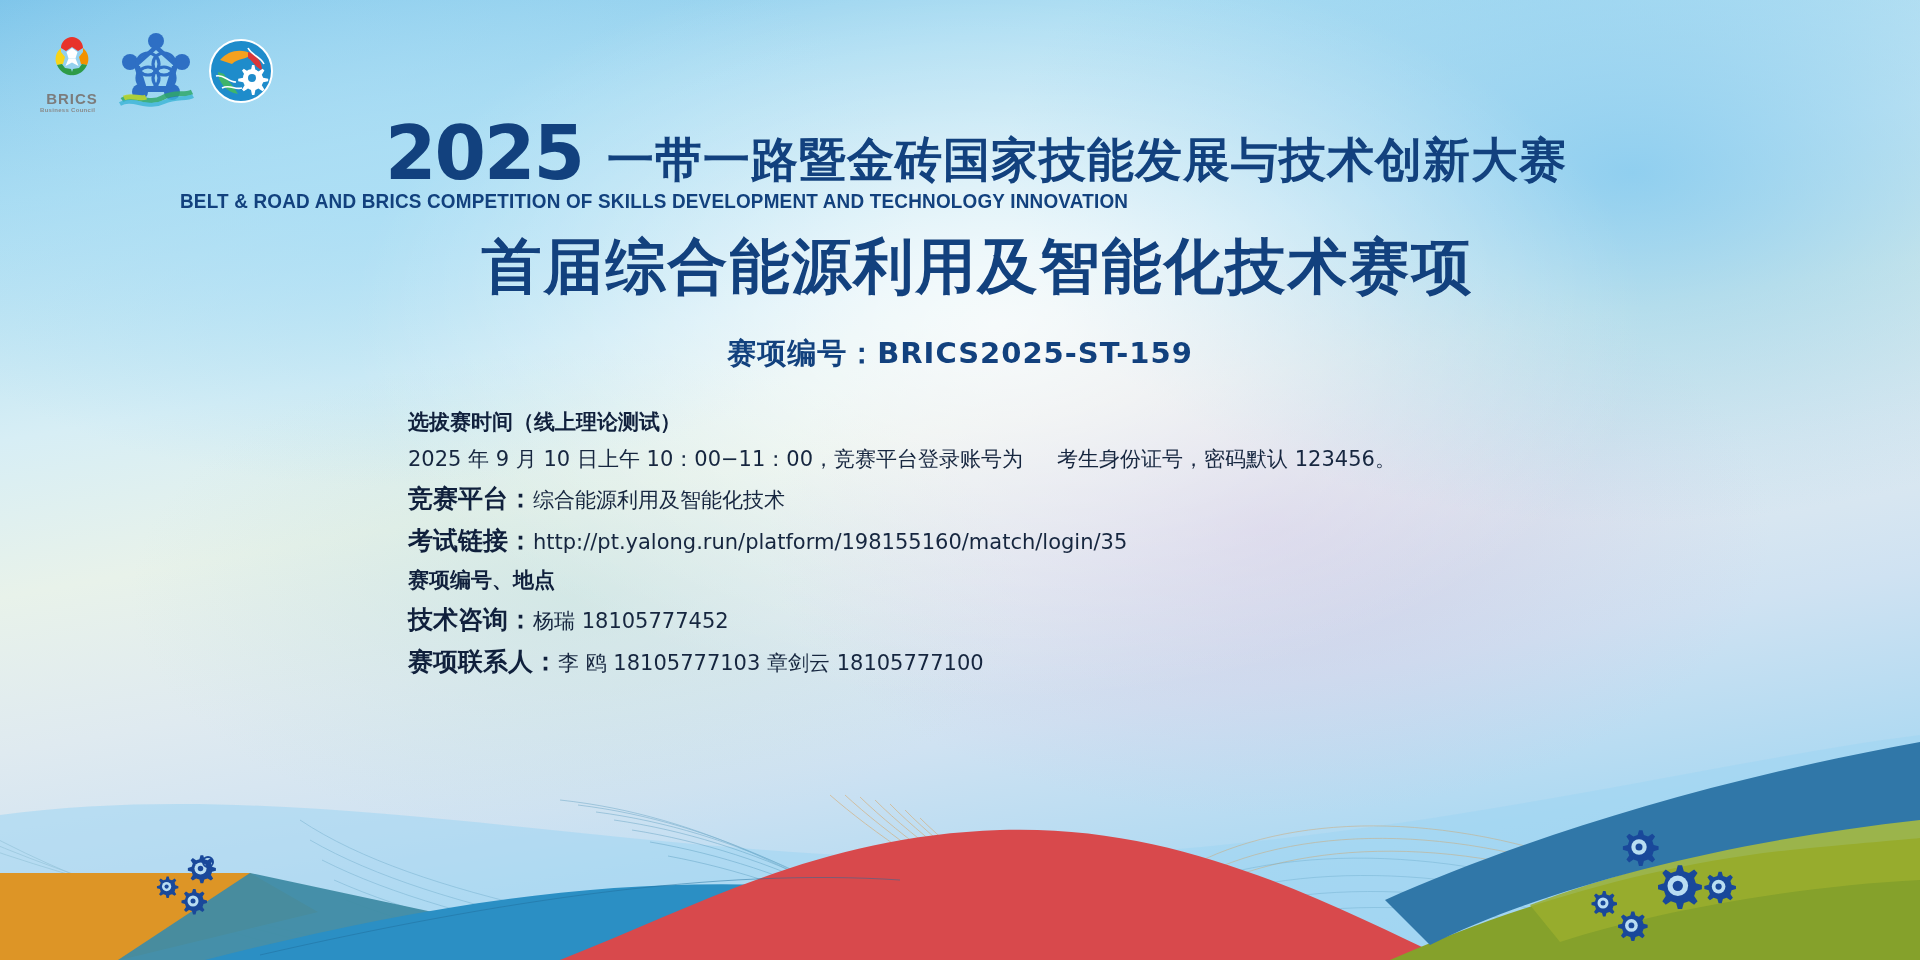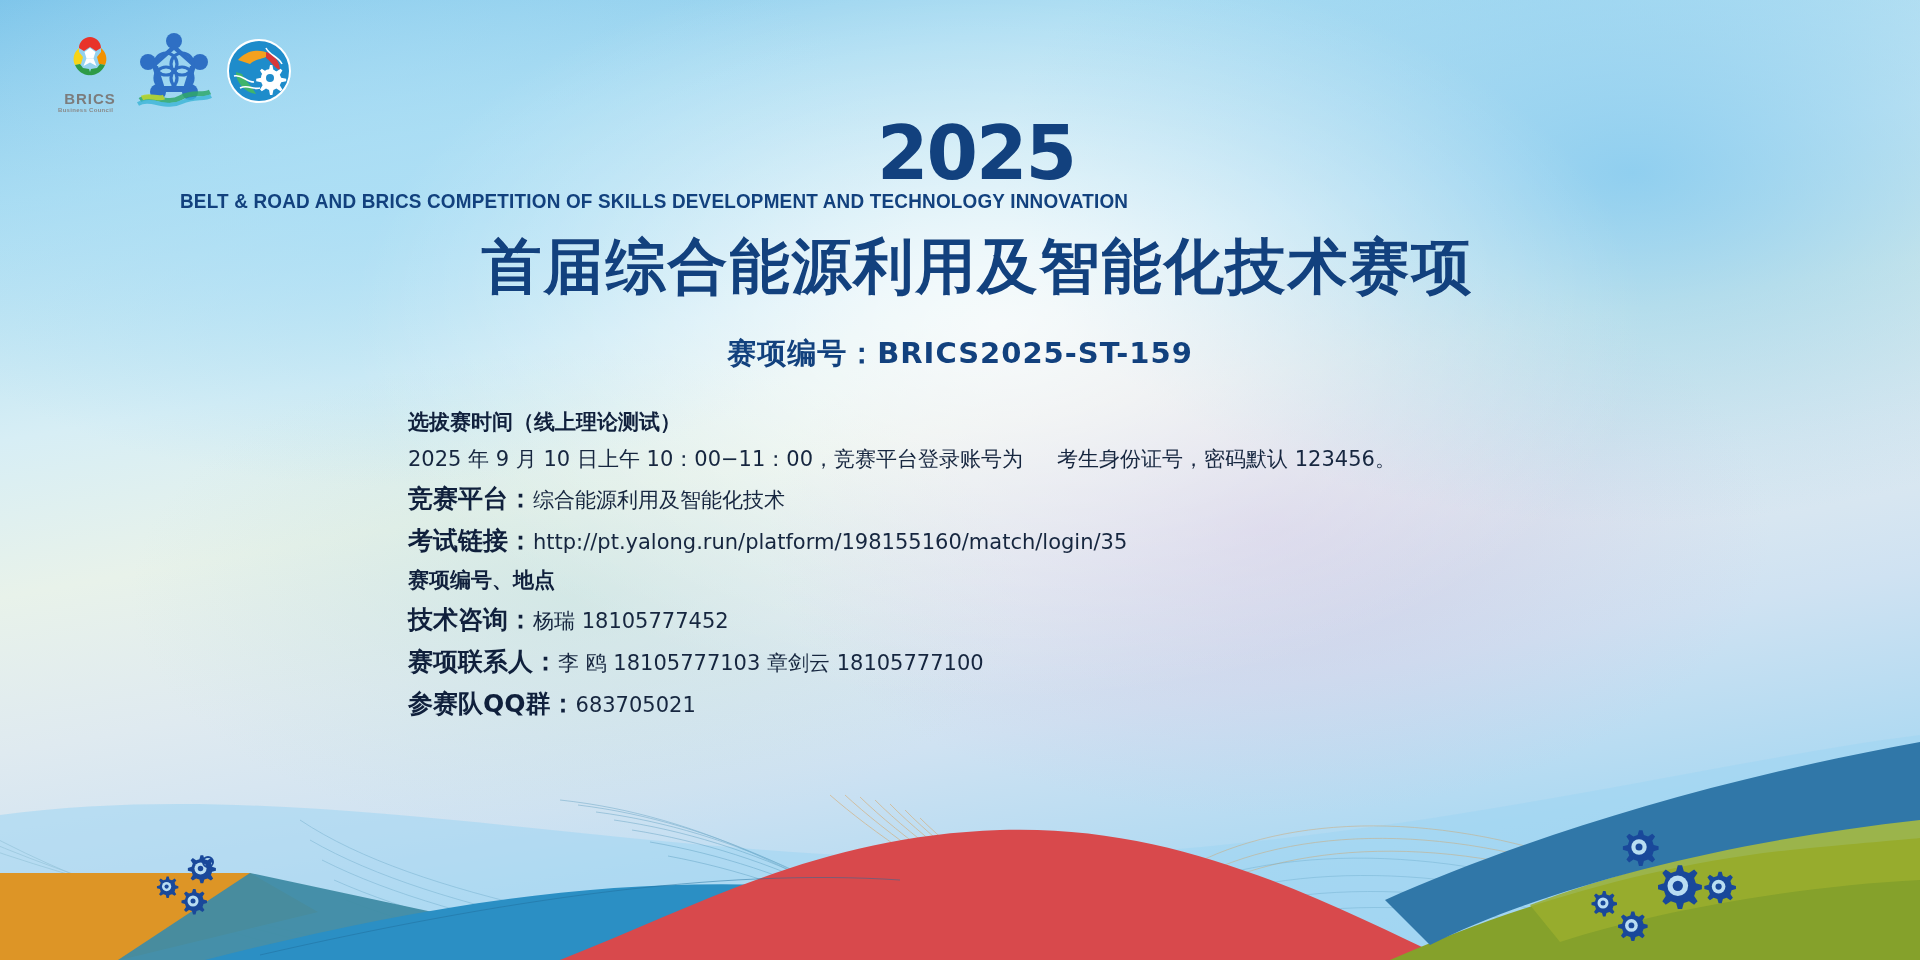--- a/index.html
+++ b/index.html
@@ -16,21 +16,21 @@
       radial-gradient(ellipse 900px 500px at 85% 18%, rgba(126,199,238,0.80) 0%, rgba(126,199,238,0.0) 70%),
       radial-gradient(ellipse 700px 400px at 66% 55%, rgba(206,193,226,0.55) 0%, rgba(206,193,226,0.0) 72%),
       radial-gradient(ellipse 620px 340px at 30% 62%, rgba(196,226,222,0.50) 0%, rgba(196,226,222,0.0) 72%),
       linear-gradient(170deg,#7ec5ea 0%, #a9dcf2 16%, #d7eef5 34%, #e8f2ea 46%, #dfeaf0 58%, #cfe2f2 70%, #add9f2 84%, #9ed3f1 100%);
   }
 
   
   .decor{position:absolute;left:0;top:0;width:1920px;height:960px;pointer-events:none;}
 
   
-  .logo-row{position:absolute;left:58px;top:30px;display:flex;align-items:flex-end;gap:14px;}
+  .logo-row{position:absolute;left:40px;top:30px;display:flex;align-items:flex-end;gap:14px;}
   .logo-brics{width:64px;height:74px;position:relative;}
   .brics-text{
     text-align:center;color:#7c7c7c;font-weight:bold;letter-spacing:1px;
     font-size:15px;line-height:15px;margin-top:1px;
   }
   .brics-sub{font-size:6px;letter-spacing:.3px;color:#8a8a8a;font-weight:bold;line-height:8px;}
   .logo-skill{width:76px;height:78px;}
   .logo-globe{width:66px;height:66px;margin-bottom:4px;}
 
   
@@ -271,20 +271,21 @@
         <circle cx="44" cy="40" r="9"></circle>
         <path d="M44,27 l2.4,0 1,5 3,1.4 4.2,-2.6 1.8,1.8 -2.6,4.2 1.4,3 5,1 0,2.4 -5,1 -1.4,3 2.6,4.2 -1.8,1.8 -4.2,-2.6 -3,1.4 -1,5 -2.4,0 -1,-5 -3,-1.4 -4.2,2.6 -1.8,-1.8 2.6,-4.2 -1.4,-3 -5,-1 0,-2.4 5,-1 1.4,-3 -2.6,-4.2 1.8,-1.8 4.2,2.6 3,-1.4 z" fill="#ffffff"></path>
       </g>
       <circle cx="44" cy="40" r="4" fill="#1e8ccb"></circle>
     </svg>
   </div>
 
   <div class="head-block">
     <div class="line1">
       <span class="y2025">2025</span>
+      <span class="cn-head">一带一路暨金砖国家技能发展与技术创新大赛</span>
     </div>
     <div class="en-head">BELT &amp; ROAD AND BRICS COMPETITION OF SKILLS DEVELOPMENT AND TECHNOLOGY INNOVATION</div>
     <div class="main-title">首届综合能源利用及智能化技术赛项</div>
     <div class="code-line">
       <span>赛项编号：</span><span>BRICS2025-ST-159</span>
     </div>
   </div>
 
   <div class="body-block">
 
@@ -310,19 +311,16 @@
 
 
     <div class="row">
       <span class="lbl">技术咨询：</span><span class="val">杨瑞 18105777452</span>
     </div>
 
     <div class="row">
       <span class="lbl">赛项联系人：</span><span class="val">李  鸥 18105777103  章剑云 18105777100</span>
     </div>
 
-    <div class="row">
-      <span class="lbl">参赛队QQ群：</span><span class="val">683705021</span>
-    </div>
 
 
   </div>
 </div>
 
 </body></html>

